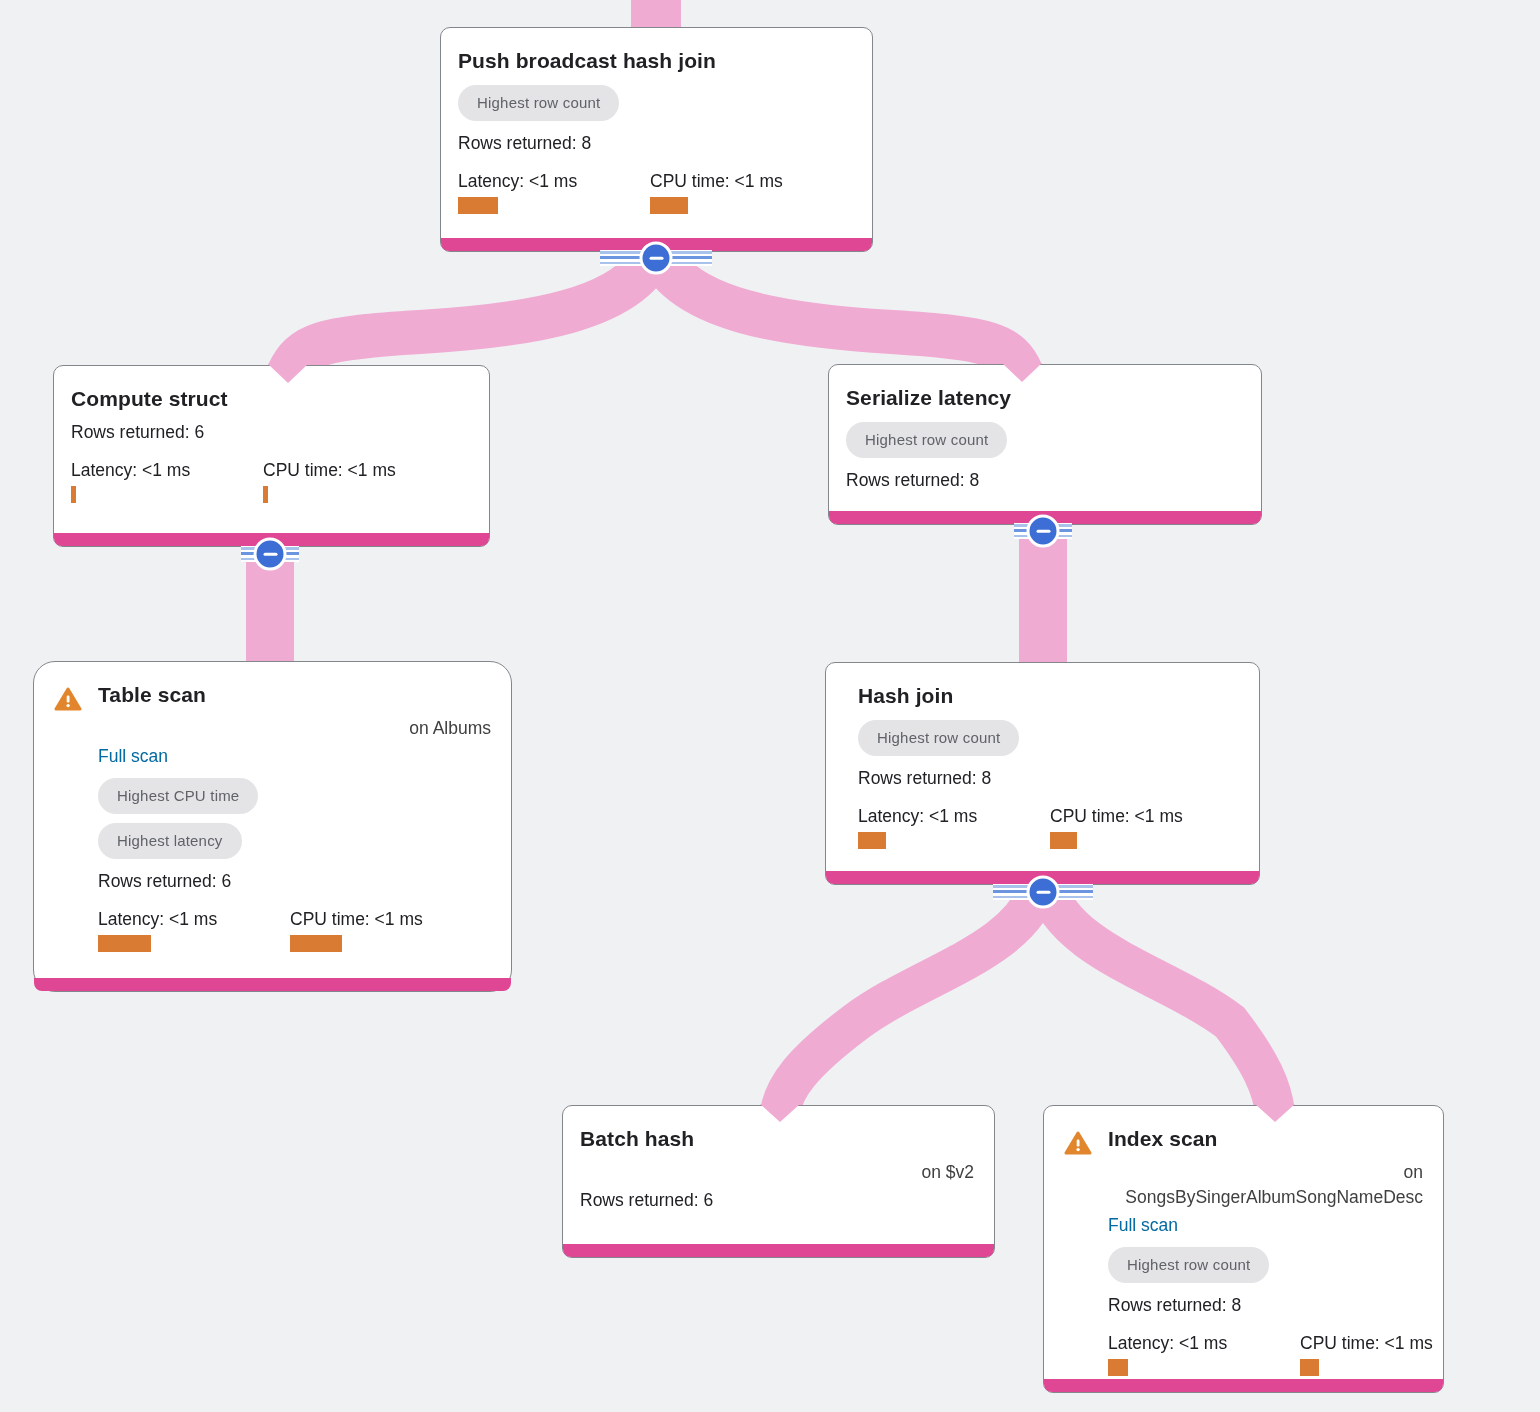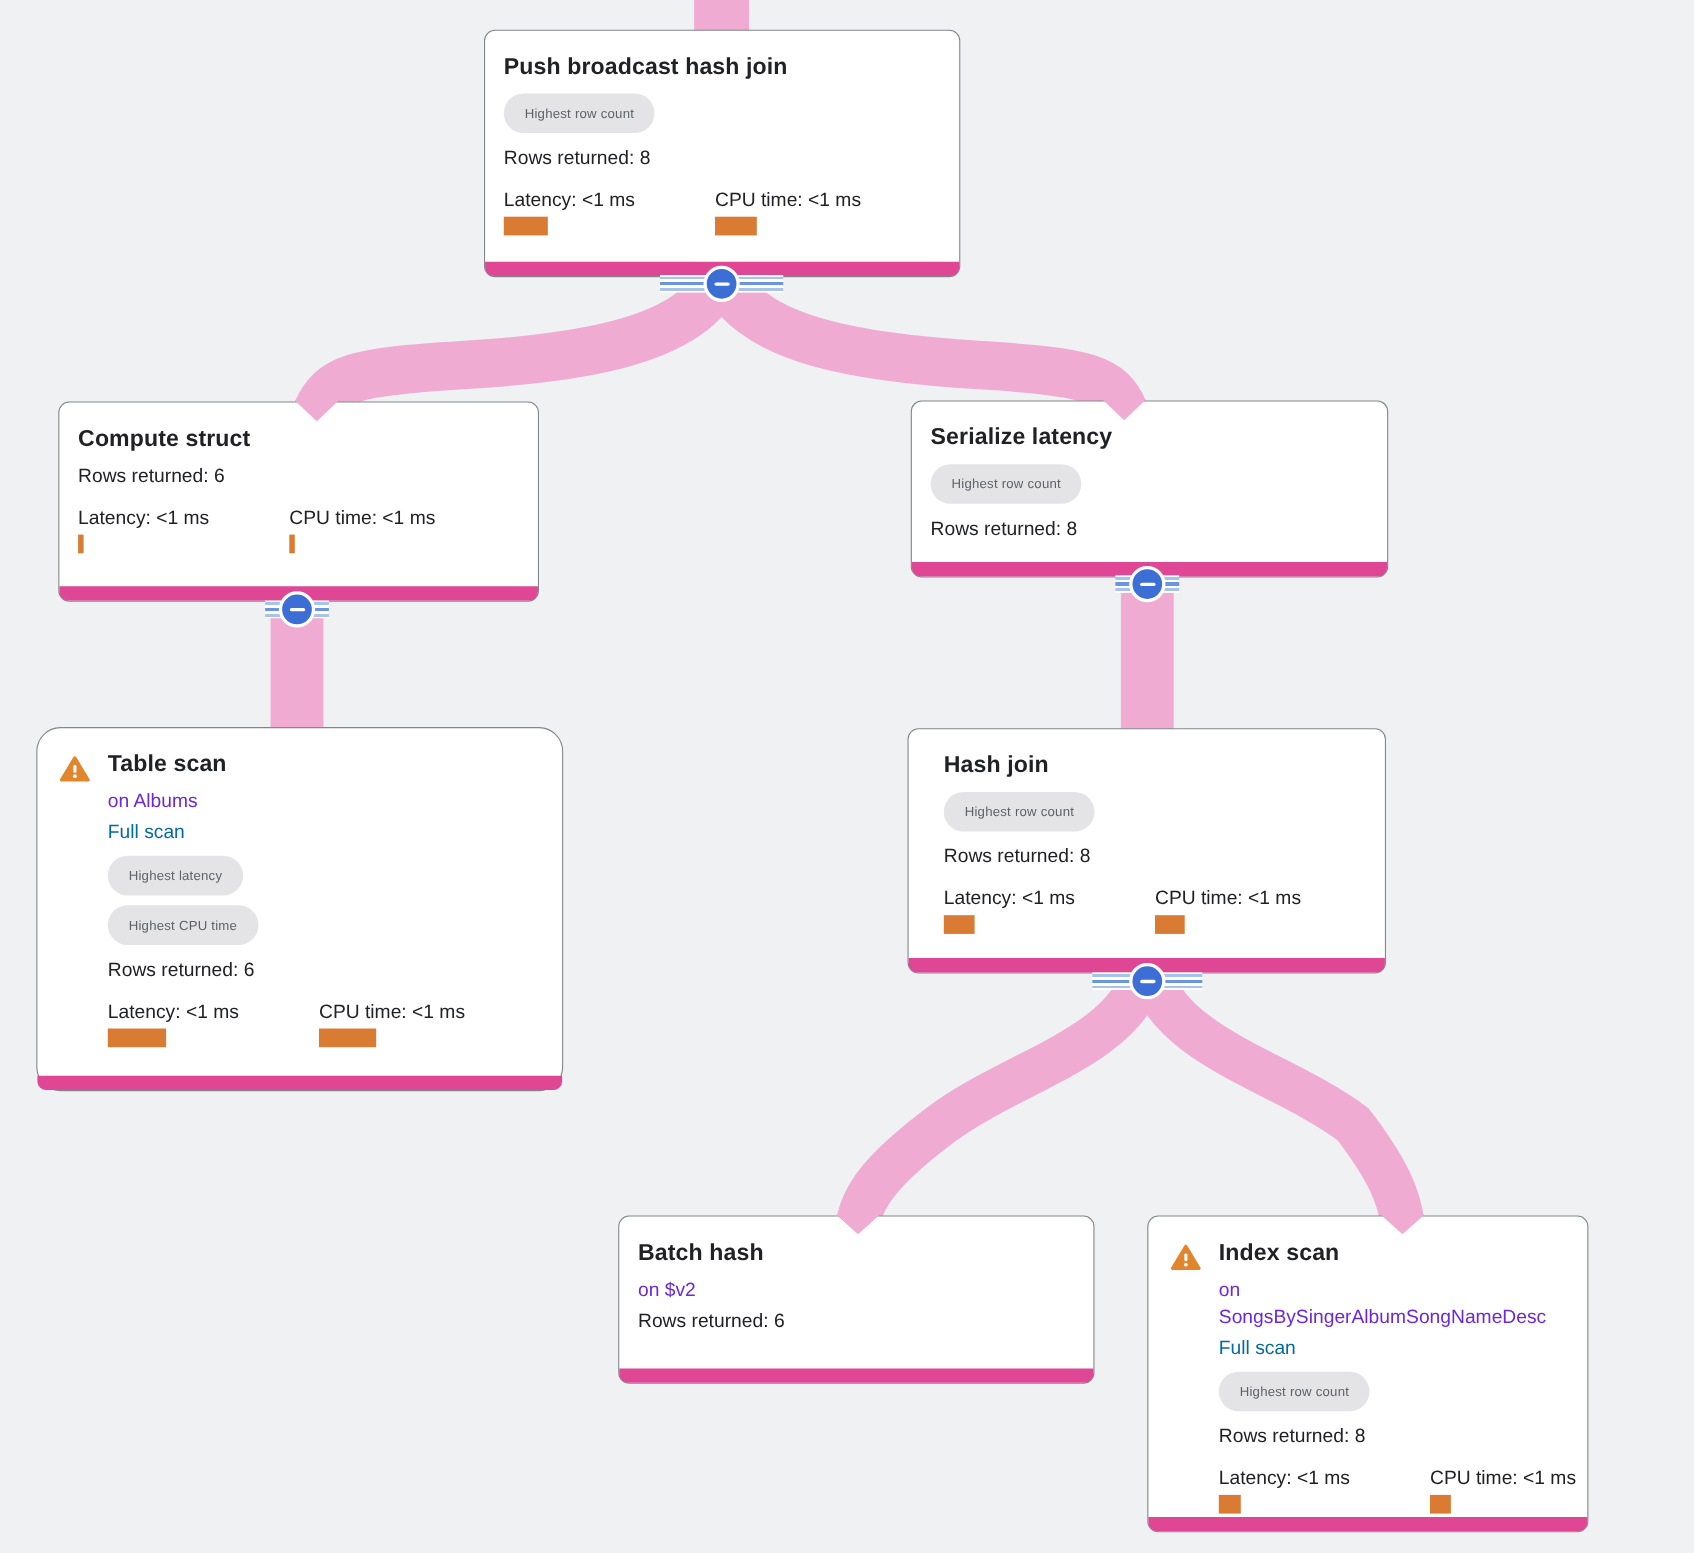--- a/index.html
+++ b/index.html
@@ -45,31 +45,31 @@
     line-height:30px;
     letter-spacing:.1px;
   }
   .node.has-warning{padding-left:64px;}
   .warning-icon{
     position:absolute;
     left:20px;top:24px;
     width:28px;height:26px;
   }
   .on-line{
-    font-size:17.5px;color:#6d28d9;line-height:25px;margin-top:6px;
+    font-size:17.5px;color:#404040;line-height:25px;margin-top:6px;text-align:right;
   }
   .scan-type{
     font-size:17.5px;color:#0369a1;line-height:25px;margin-top:3px;
   }
   .badge-row{margin-top:9px;}
   .badge{
     display:inline-block;
     background:#e4e3e6;
     color:#5f6368;
-    font-size:12px;
+    font-size:15px;
     line-height:20px;
     padding:8px 19px;
     border-radius:19px;
     letter-spacing:.2px;
   }
   .rows-line{
     font-size:17.5px;color:#202124;line-height:25px;margin-top:10px;
   }
   .metrics{
     display:flex;
@@ -182,22 +182,22 @@
 
   <div class="node has-warning" style="left:33px;top:661px;width:479px;height:331px;border-radius:22px;">
     <svg class="warning-icon" viewBox="0 0 28 26">
       <path d="M14 3 L26 23 H2 Z" fill="#e2862d" stroke="#e2862d" stroke-width="3" stroke-linejoin="round"></path>
       <rect x="12.7" y="9.5" width="2.8" height="7" rx="1.2" fill="#ffffff"></rect>
       <circle cx="14.1" cy="19.6" r="1.7" fill="#ffffff"></circle>
     </svg>
     <div class="title">Table scan</div>
     <div class="on-line">on Albums</div>
     <div class="scan-type">Full scan</div>
+    <div class="badge-row"><span class="badge">Highest CPU time</span></div>
     <div class="badge-row"><span class="badge">Highest latency</span></div>
-    <div class="badge-row"><span class="badge">Highest CPU time</span></div>
     <div class="rows-line">Rows returned: 6</div>
     <div class="metrics">
       <div class="metric">
         <div class="metric-label">Latency: &lt;1 ms</div>
         <div class="metric-bar" style="width: 53px;"></div>
       </div>
       <div class="metric">
         <div class="metric-label">CPU time: &lt;1 ms</div>
         <div class="metric-bar" style="width: 52px;"></div>
       </div>

